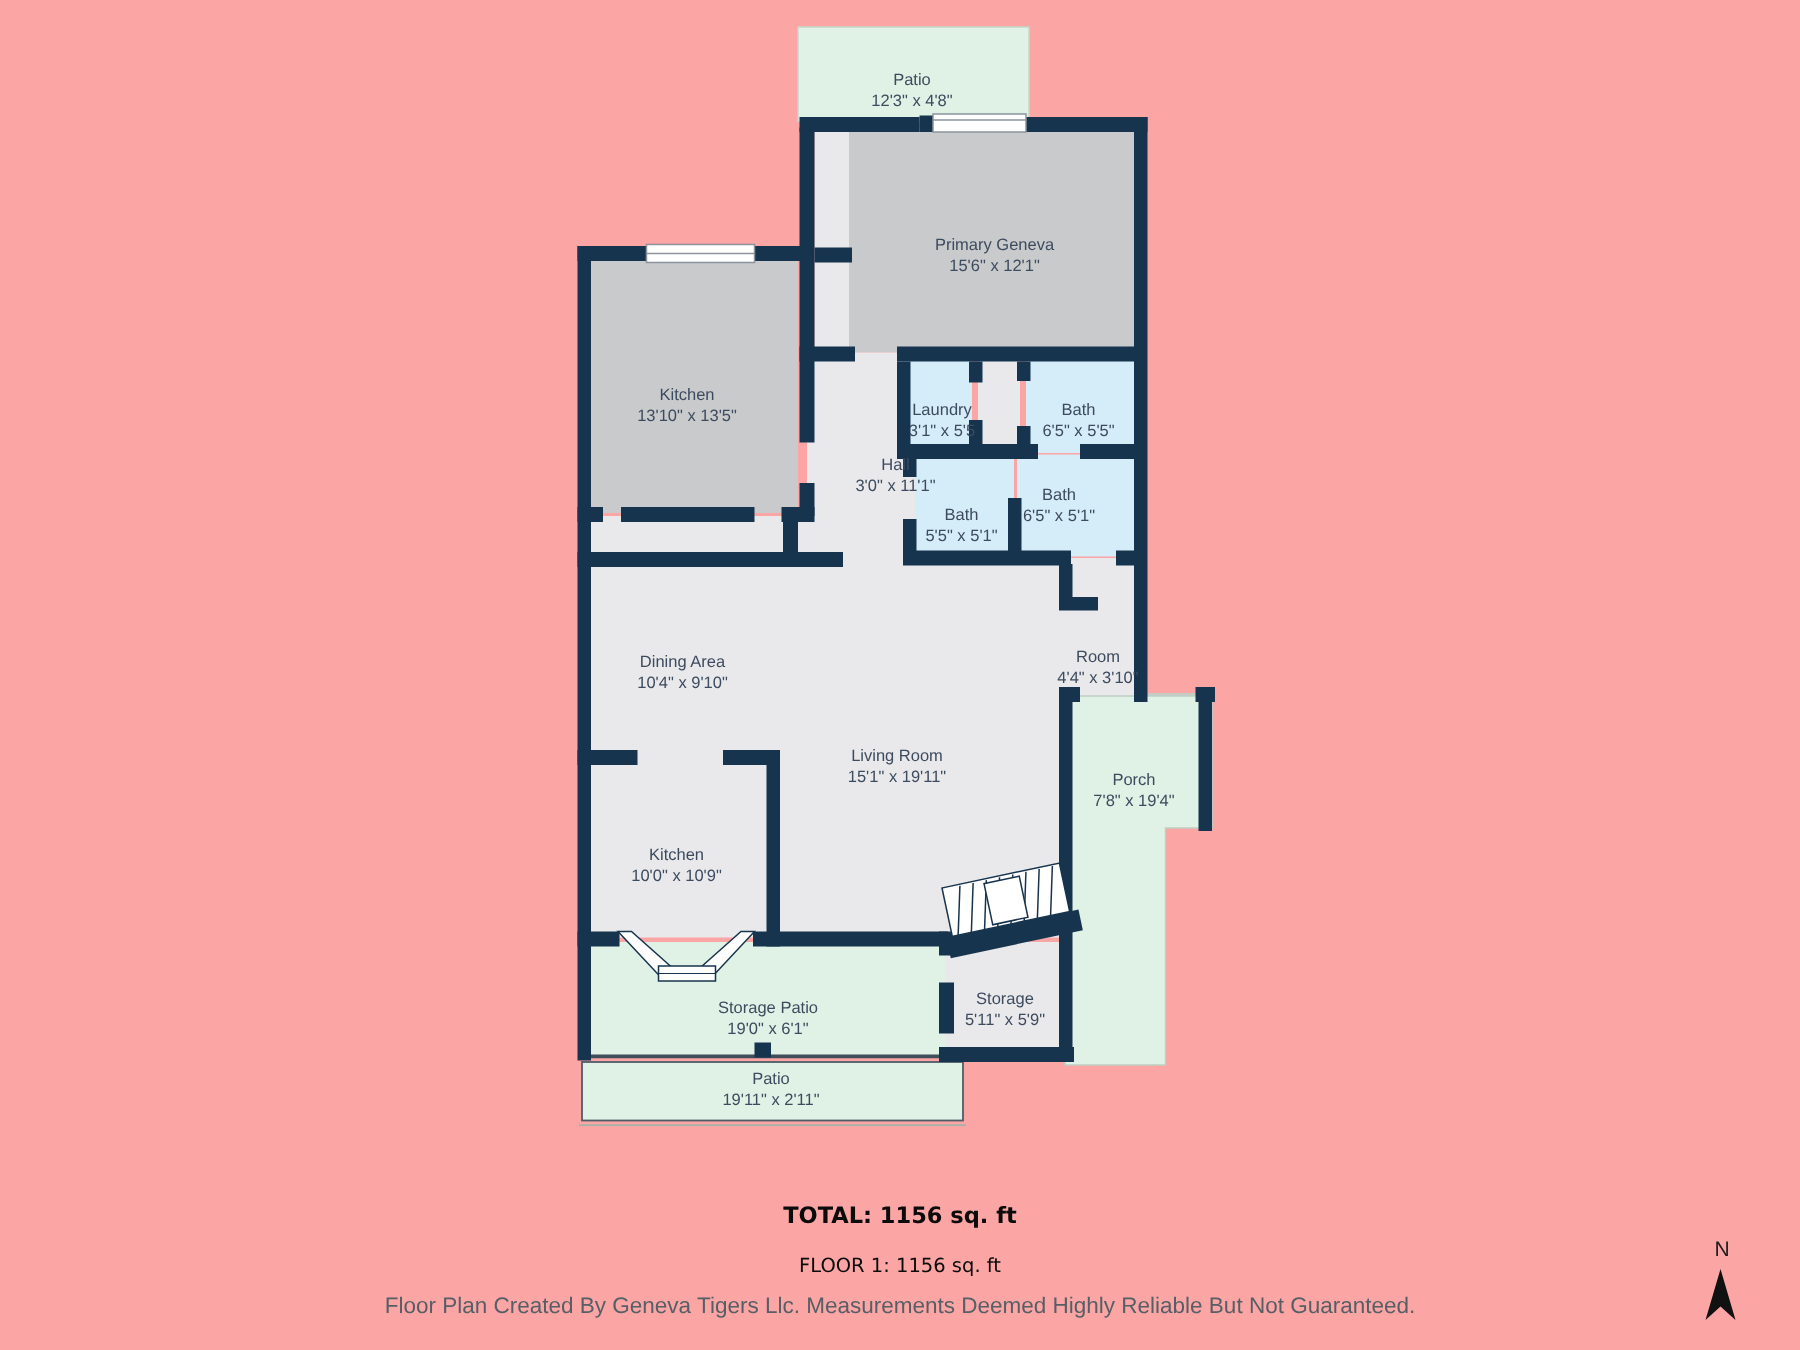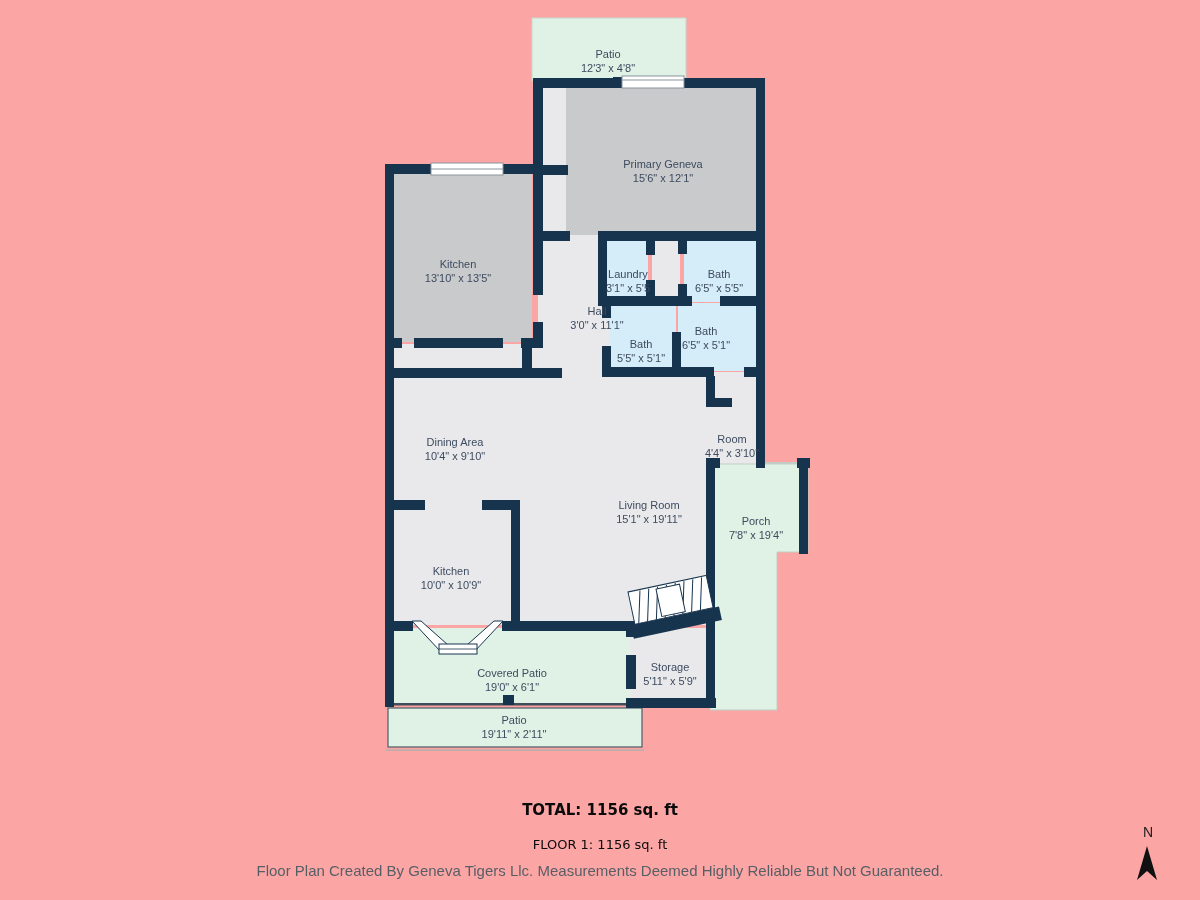--- a/index.html
+++ b/index.html
@@ -182,34 +182,34 @@
       <span>6'5" x 5'1"</span>
     </div>
 <div class="room-label" style="left:455px;top:449px">
       <span>Dining Area</span>
       <span>10'4" x 9'10"</span>
     </div>
 <div class="room-label" style="left:732px;top:446px">
       <span>Room</span>
       <span>4'4" x 3'10"</span>
     </div>
-<div class="room-label" style="left:649px;top:512px">
+<div class="room-label" style="left:598px;top:512px">
       <span>Living Room</span>
       <span>15'1" x 19'11"</span>
     </div>
 <div class="room-label" style="left:756px;top:528px">
       <span>Porch</span>
       <span>7'8" x 19'4"</span>
     </div>
 <div class="room-label" style="left:451px;top:578px">
       <span>Kitchen</span>
       <span>10'0" x 10'9"</span>
     </div>
 <div class="room-label" style="left:512px;top:680px">
-      <span>Covered Patio</span>
+      <span>Storage Patio</span>
       <span>19'0" x 6'1"</span>
     </div>
 <div class="room-label" style="left:670px;top:674px">
       <span>Storage</span>
       <span>5'11" x 5'9"</span>
     </div>
 <div class="room-label" style="left:514px;top:727px">
       <span>Patio</span>
       <span>19'11" x 2'11"</span>
     </div>

